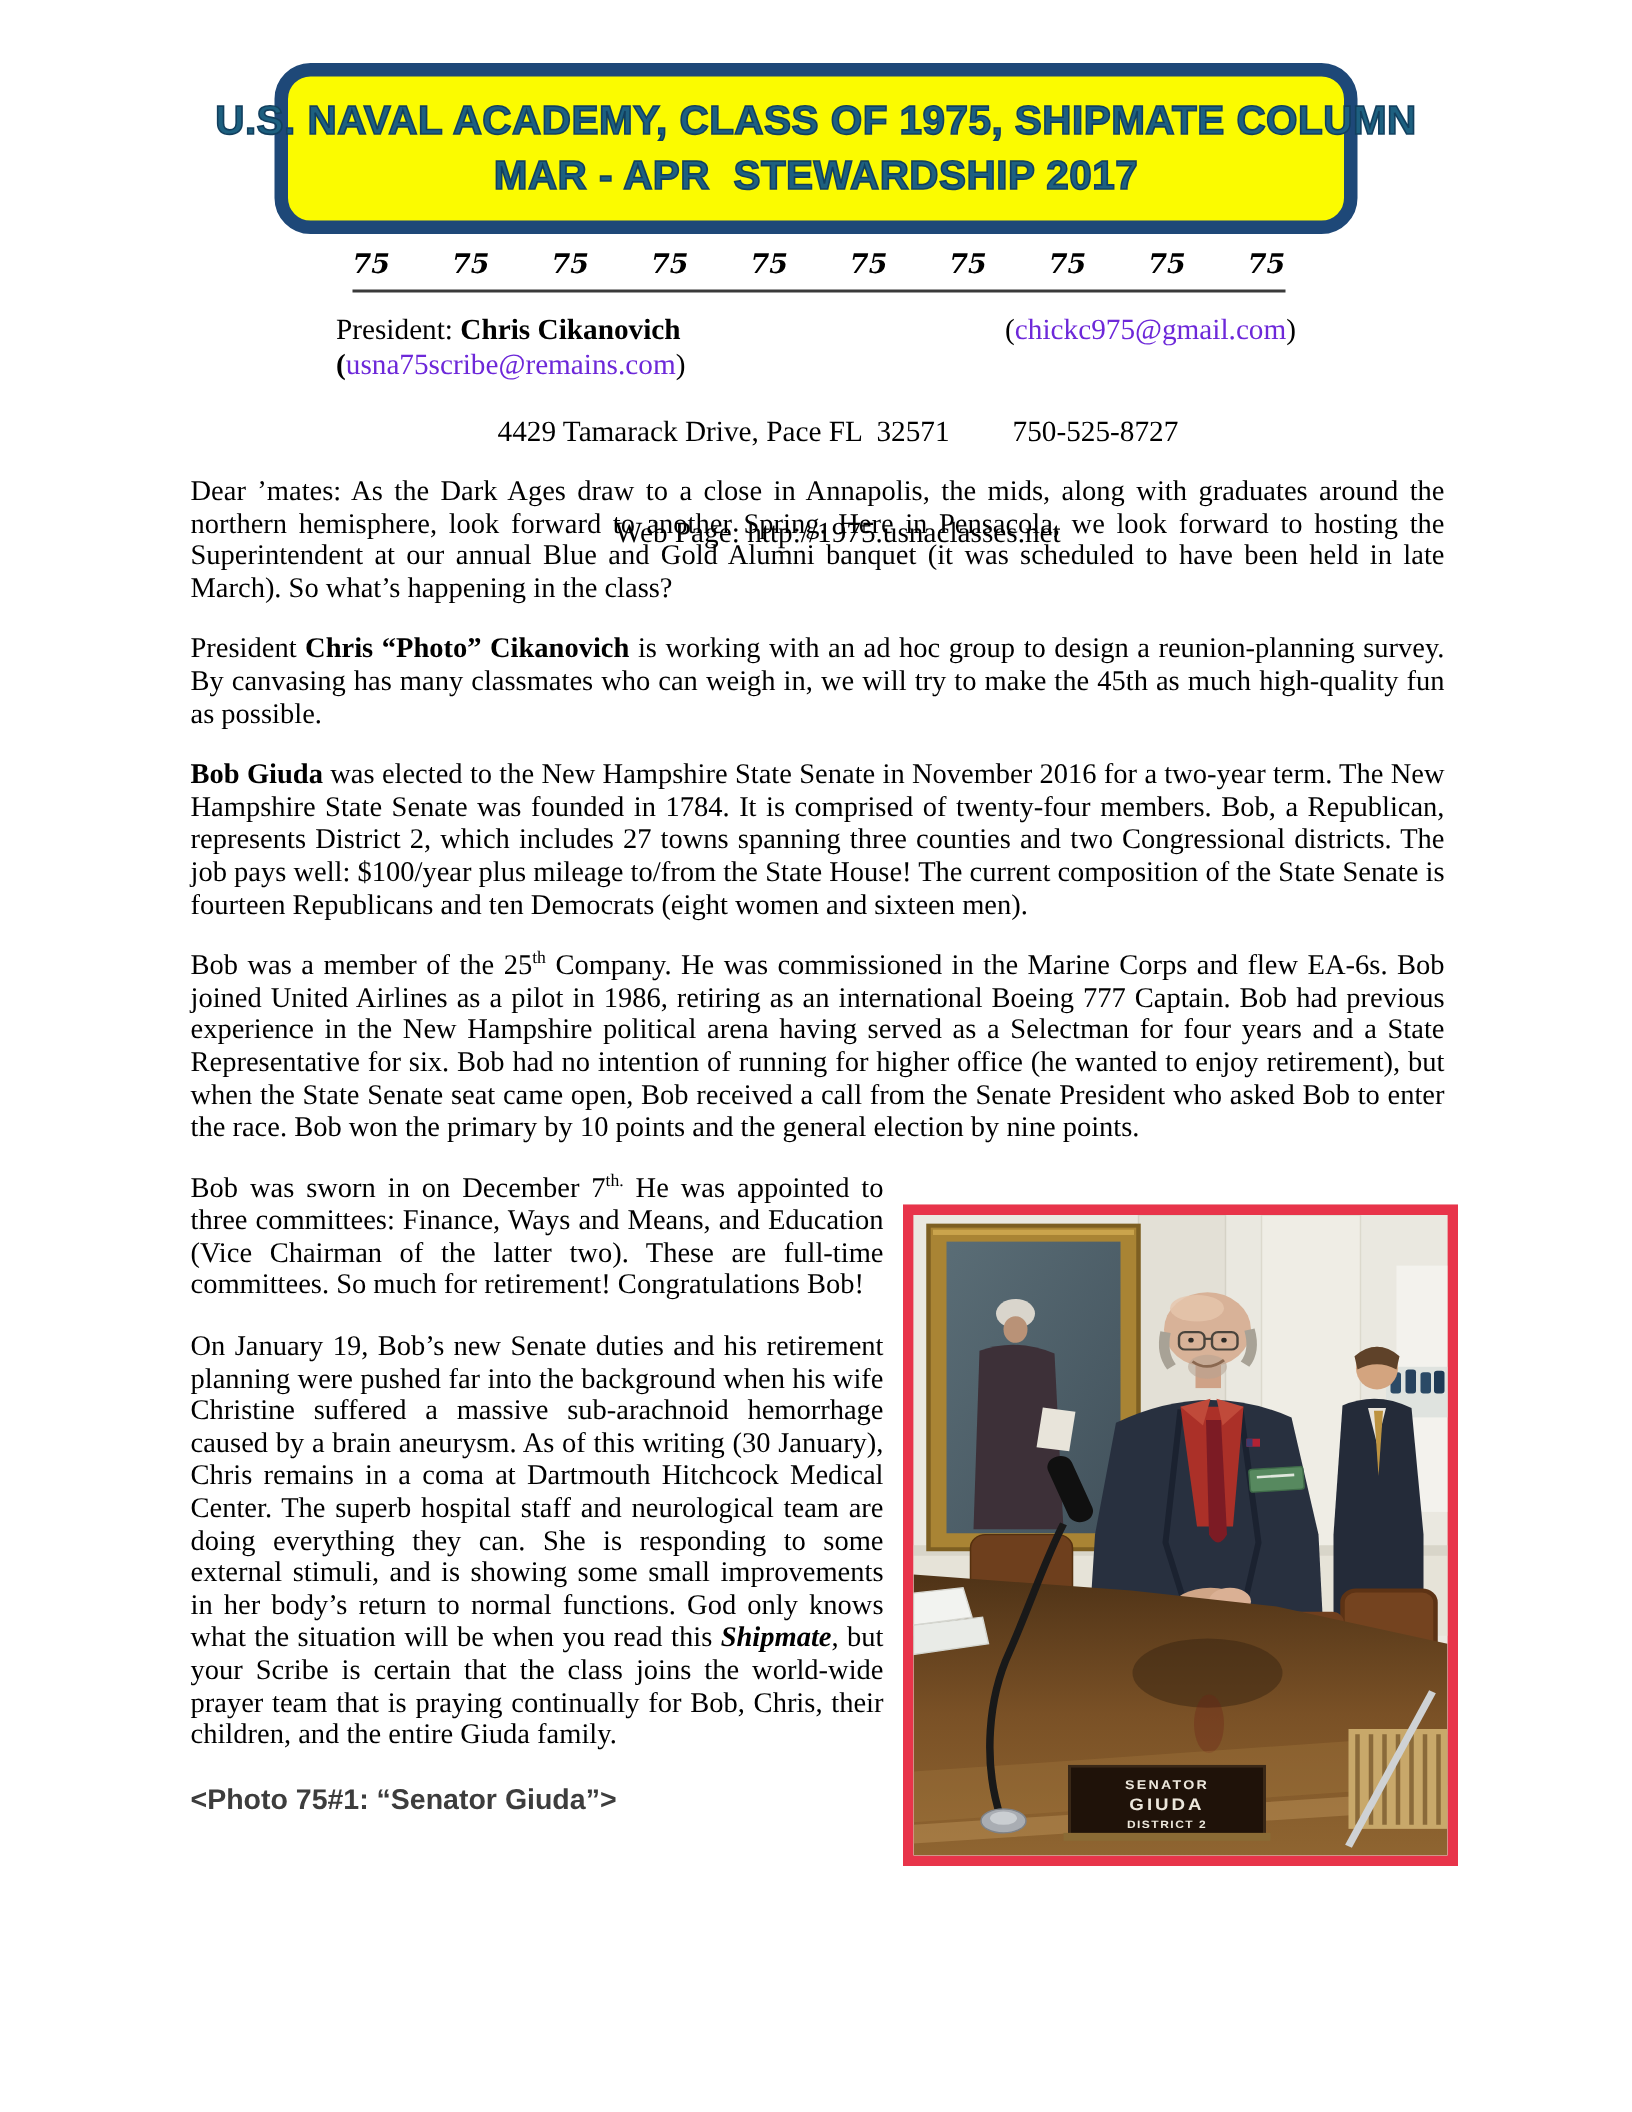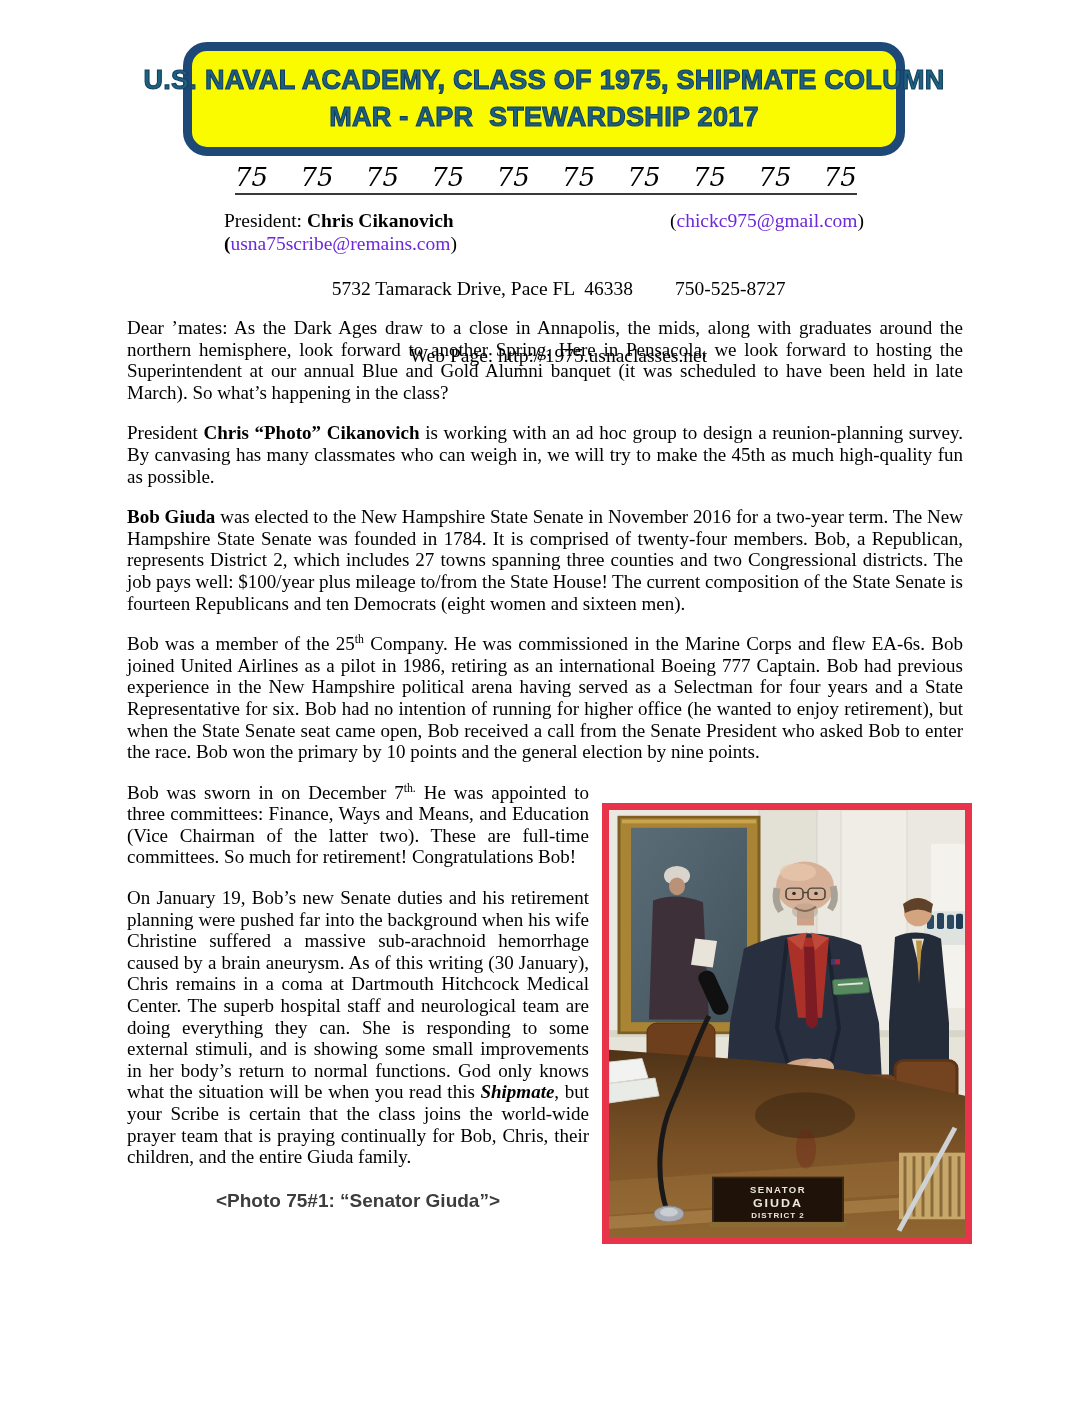--- a/index.html
+++ b/index.html
@@ -10,21 +10,21 @@
   .banner{position:absolute;left:183px;top:42px;width:722px;height:114px;box-sizing:border-box;
           background:#fbfb00;border:9px solid #1e4878;border-radius:24px;
           display:flex;flex-direction:column;justify-content:center;align-items:center;}
   .banner-line{font-family:"Liberation Sans",sans-serif;font-weight:bold;font-size:27px;
                line-height:37px;color:#1d6080;-webkit-text-stroke:1.1px #123f5e;
                letter-spacing:.3px;white-space:pre;}
 
   
   .row75{position:absolute;left:235px;top:163px;width:622px;display:flex;justify-content:space-between;
          border-bottom:2px solid #3a3a3a;padding-bottom:2px;}
-  .row75 span{font-family:"DejaVu Serif",serif;font-weight:normal;font-style:italic;font-size:26px;line-height:28px;text-align:right;}
+  .row75 span{font-family:"DejaVu Serif",serif;font-weight:bold;font-style:italic;font-size:18px;line-height:28px;text-align:right;}
 
   
   .contact{position:absolute;left:224px;top:210px;width:640px;font-size:19.5px;line-height:22.5px;}
   .contact-row{display:flex;justify-content:space-between;white-space:pre;}
   .contact-center{text-align:center;white-space:pre;}
   .b{font-weight:bold;}
   .bi{font-weight:bold;font-style:italic;margin-top:48px;}
   .navy{color:#6d28d9;}
   .gap{display:inline-block;width:42px;}
 
@@ -33,21 +33,21 @@
            text-align:justify;}
   .article p{margin:0 0 19px 0;}
   .article sup{font-size:.62em;line-height:0;}
   .wrap-section::after{content:"";display:block;clear:both;}
 
   .photo-frame{float:right;width:370px;height:441px;margin:21px -9px 8px 13px;
                border:7px solid #e8344a;box-sizing:border-box;background:#eae8e0;}
   .photo-frame svg{display:block;width:100%;height:100%;}
 
   .caption{margin-top:22px;font-family:"Liberation Sans",sans-serif;font-weight:bold;
-           font-size:19px;color:#3d3d3d;text-align:center;}
+           font-size:19px;color:#3d3d3d;text-align:left;}
   .np-text{font-family:"Liberation Sans",sans-serif;font-weight:bold;fill:#ece7dc;}
 </style>
 </head>
 <body>
 
 <div class="page">
 
   <div class="banner">
     <div class="banner-line">U.S. NAVAL ACADEMY, CLASS OF 1975, SHIPMATE COLUMN</div>
     <div class="banner-line">MAR - APR  STEWARDSHIP 2017</div>
@@ -68,21 +68,21 @@
 
   <div class="contact">
     <div class="contact-row">
       <span><span>President: </span><span class="b">Chris Cikanovich</span></span>
       <span><span>(</span><span class="navy">chickc975@gmail.com</span><span>)</span></span>
     </div>
     <div class="contact-row">
       <span><span class="b">(</span><span class="navy">usna75scribe@remains.com</span><span>)</span></span>
     </div>
     <div class="contact-center">
-      <span>5732 Tamarack Drive, Pace FL  46338</span><span class="gap"></span><span>750-525-8727</span>
+      <span>4429 Tamarack Drive, Pace FL  32571</span><span class="gap"></span><span>750-525-8727</span>
     </div>
     <div class="contact-center">
       <span>Web Page: http://1975.usnaclasses.net</span>
     </div>
   </div>
 
   <div class="article">
     <p><span>Dear ’mates:  As the Dark Ages draw to a close in Annapolis, the mids, along with graduates around the northern hemisphere, look forward to another Spring. Here in Pensacola, we look forward to hosting the Superintendent at our annual Blue and Gold Alumni banquet (it was scheduled to have been held in late March). So what’s happening in the class?</span></p>
     <p><span>President </span><span class="b">Chris “Photo” Cikanovich</span><span> is working with an ad hoc group to design a reunion-planning survey. By canvasing has many classmates who can weigh in, we will try to make the 45th as much high-quality fun as possible.</span></p>
     <p><span class="b">Bob Giuda</span><span> was elected to the New Hampshire State Senate in November 2016 for a two-year term. The New Hampshire State Senate was founded in 1784. It is comprised of twenty-four members. Bob, a Republican, represents District 2, which includes 27 towns spanning three counties and two Congressional districts. The job pays well: $100/year plus mileage to/from the State House! The current composition of the State Senate is fourteen Republicans and ten Democrats (eight women and sixteen men).</span></p>

